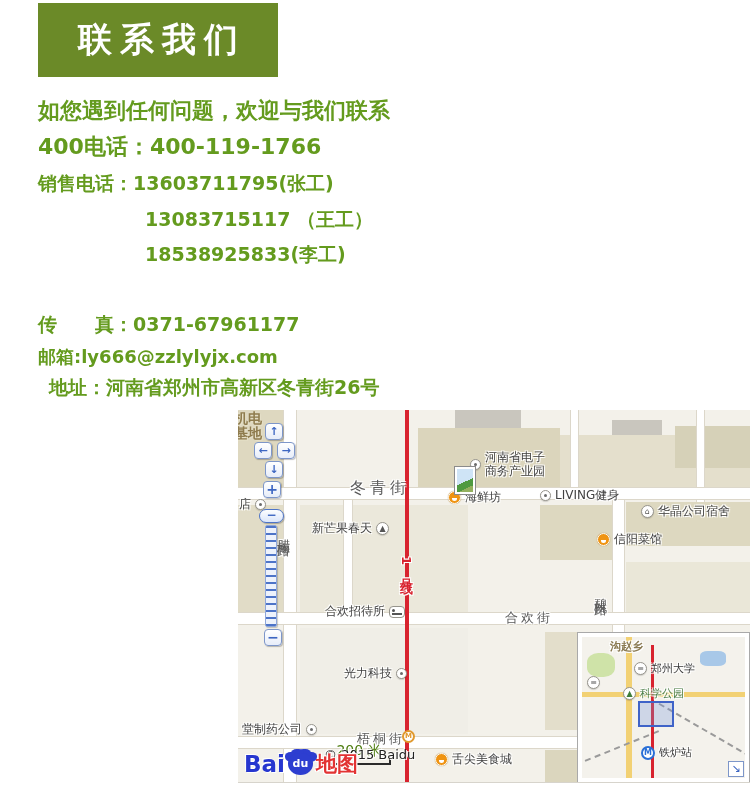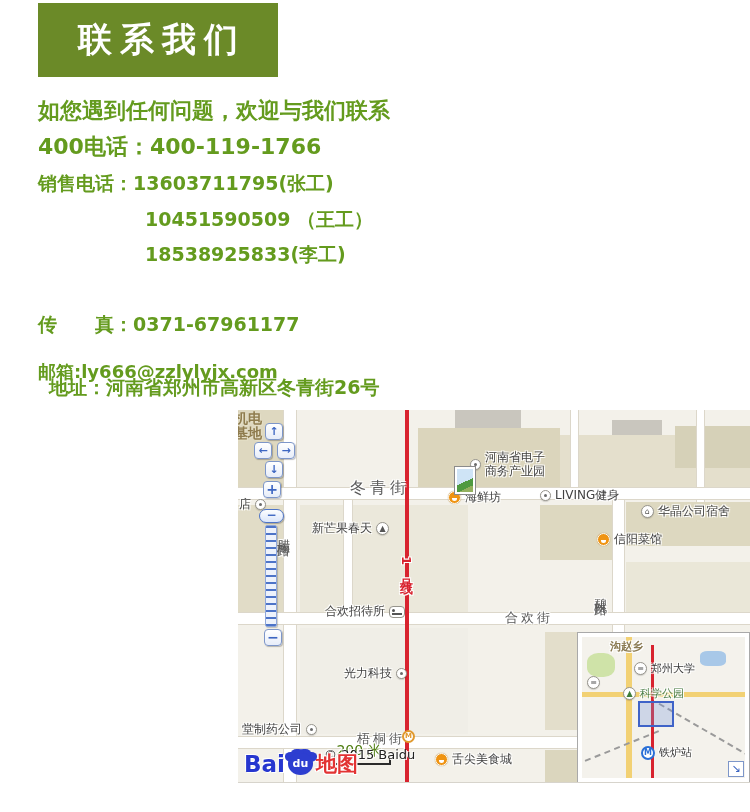--- a/index.html
+++ b/index.html
@@ -12,21 +12,21 @@
          display:flex; align-items:center; justify-content:center; }
   .hdr span { color:#fff; font-size:34px; font-weight:bold; letter-spacing:8px; text-indent:8px; }
   .cline { position:absolute; left:38px; white-space:nowrap; font-weight:bold; }
   .intro { top:96px; font-size:22px; }
   .cl0 { top:132px; font-size:22px; }
   .cl1 { top:171px; font-size:19px; }
   .cl2 { top:207px; left:145px; font-size:19px; }
   .cl3 { top:242px; left:145px; font-size:19px; }
   .cl4 { top:276px; font-size:19px; }
   .cl5 { top:312px; font-size:19px; }
-  .cl6 { top:345px; font-size:18px;margin-top:15px; }
+  .cl6 { top:345px; font-size:18px; }
   .cl7 { top:375px; font-size:19px; }
 
   
   .map { position:absolute; left:238px; top:410px; width:512px; height:373px;
          background:#f3f1ea; overflow:hidden; border-bottom:1px solid #d7d4cc; }
   .blk { position:absolute; }
   .road-h { position:absolute; left:0; right:0; background:#fff;
             border-top:1px solid #dcd7ca; border-bottom:1px solid #dcd7ca; z-index:2; }
   .road-v { position:absolute; background:#fff;
             border-left:1px solid #dcd7ca; border-right:1px solid #dcd7ca; z-index:2; }
@@ -121,21 +121,21 @@
 
 <div class="page">
 
   <div class="hdr" id="hdrBox" style="background: rgb(107, 138, 40);">
     <span>联系我们</span>
   </div>
 
   <div class="cline intro" style="color: rgb(100, 155, 30);">如您遇到任何问题，欢迎与我们联系</div>
   <div class="cline cl0" style="color: rgb(100, 155, 30);"><span>400电话：</span><span>400-119-1766</span></div>
   <div class="cline cl1" style="color: rgb(100, 155, 30);"><span>销售电话：</span><span>13603711795(张工)</span></div>
-  <div class="cline cl2" style="color: rgb(100, 155, 30);"><span>10451590509 （王工）</span></div>
+  <div class="cline cl2" style="color: rgb(100, 155, 30);"><span>13083715117 （王工）</span></div>
   <div class="cline cl3" style="color: rgb(100, 155, 30);"><span>18538925833(李工)</span></div>
   <div class="cline cl5" style="color: rgb(100, 155, 30);"><span>传　　真：</span><span>0371-67961177</span></div>
   <div class="cline cl6" style="color: rgb(100, 155, 30);"><span>邮箱:</span><span>ly666@zzlylyjx.com</span></div>
   <div class="cline cl7" style="color: rgb(100, 155, 30); margin-left: 11px;"><span>地址：</span><span>河南省郑州市高新区冬青街26号</span></div>
 
   <div class="map">
 
     <div class="blk" style="left:0;top:0;width:52px;height:80px;background:#ded8c0"></div>
     <div class="blk" style="left:217px;top:0;width:66px;height:30px;background:#c9c6be"></div>
     <div class="blk" style="left:374px;top:10px;width:50px;height:28px;background:#c9c6be"></div>

